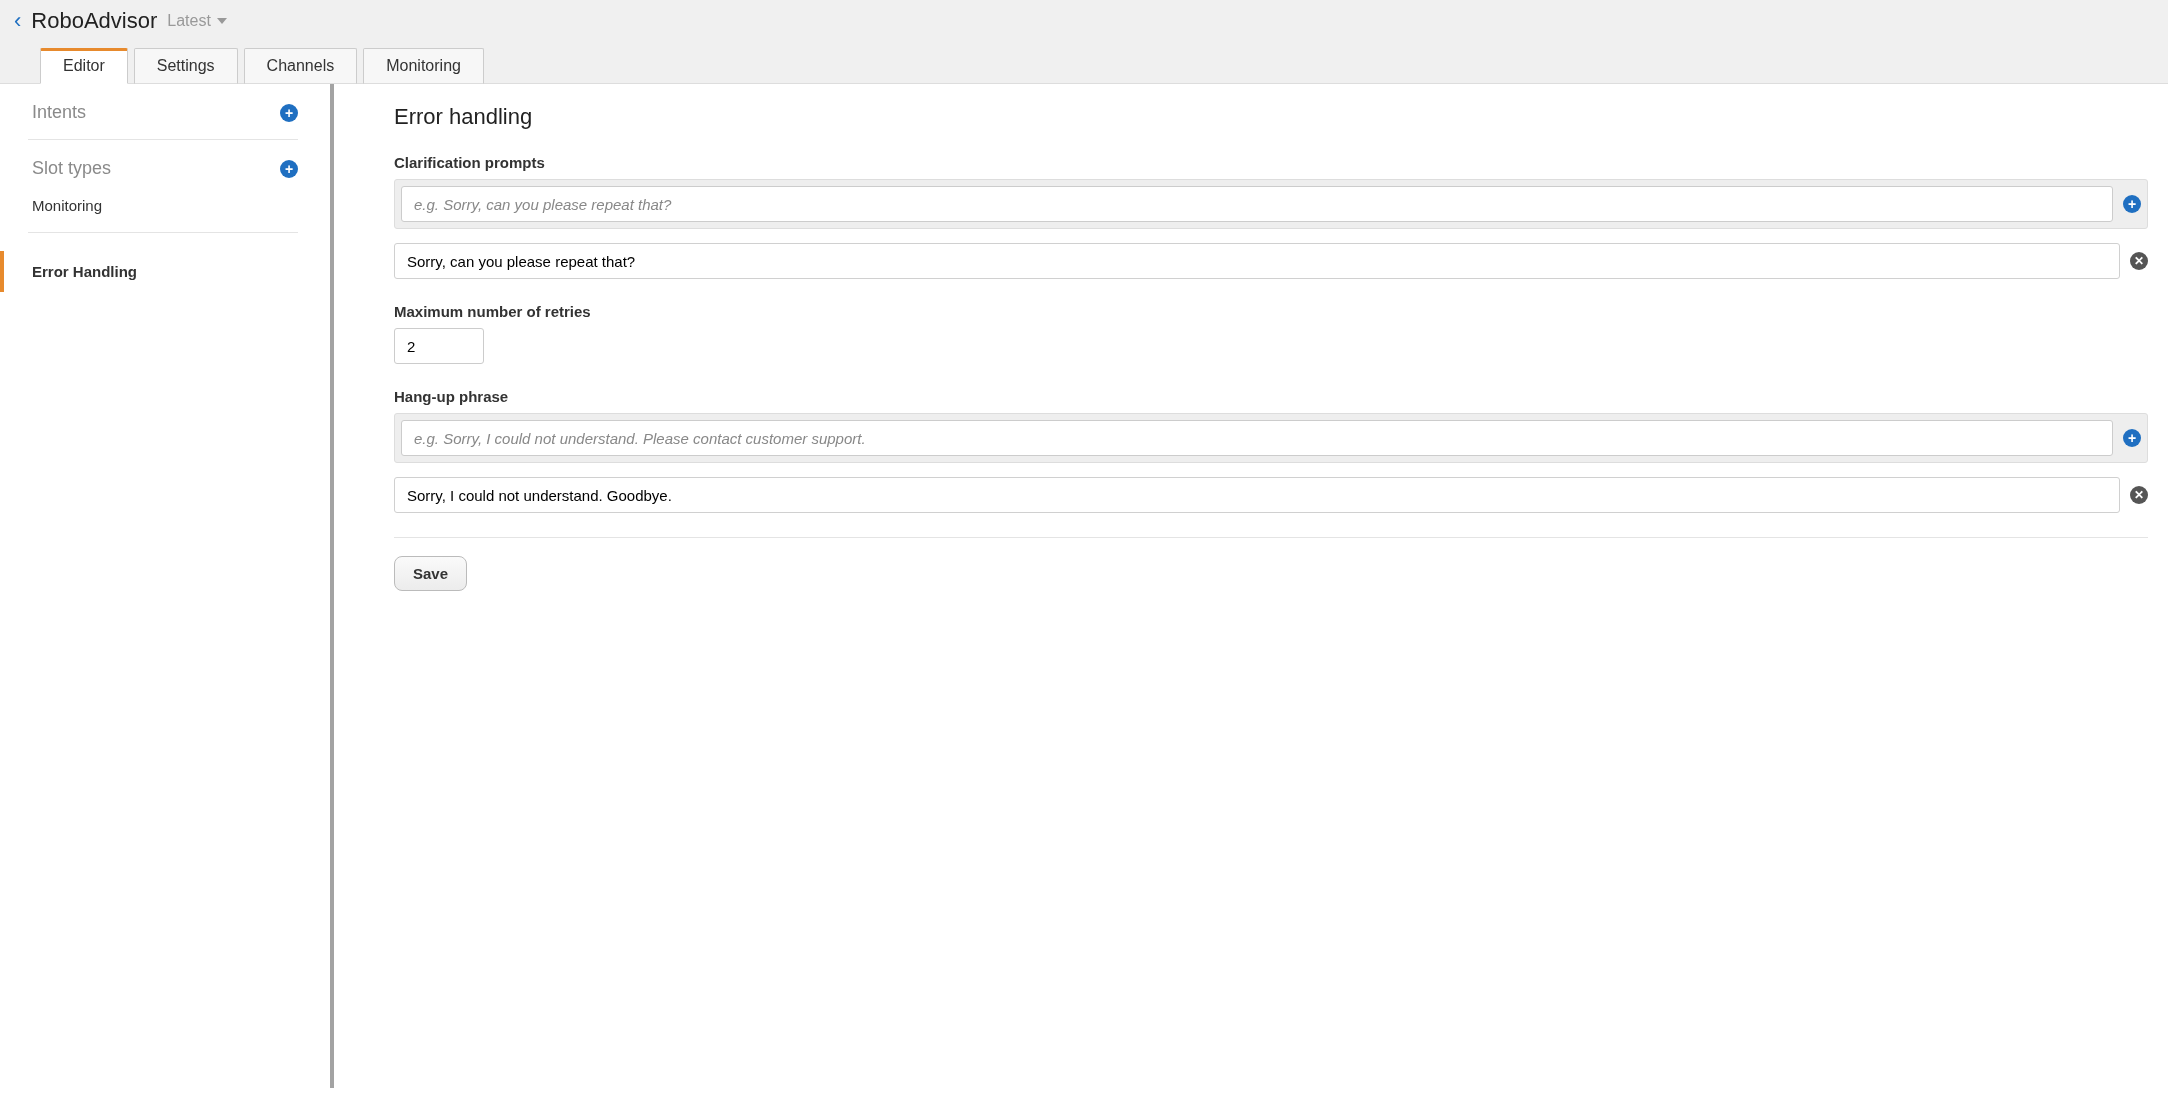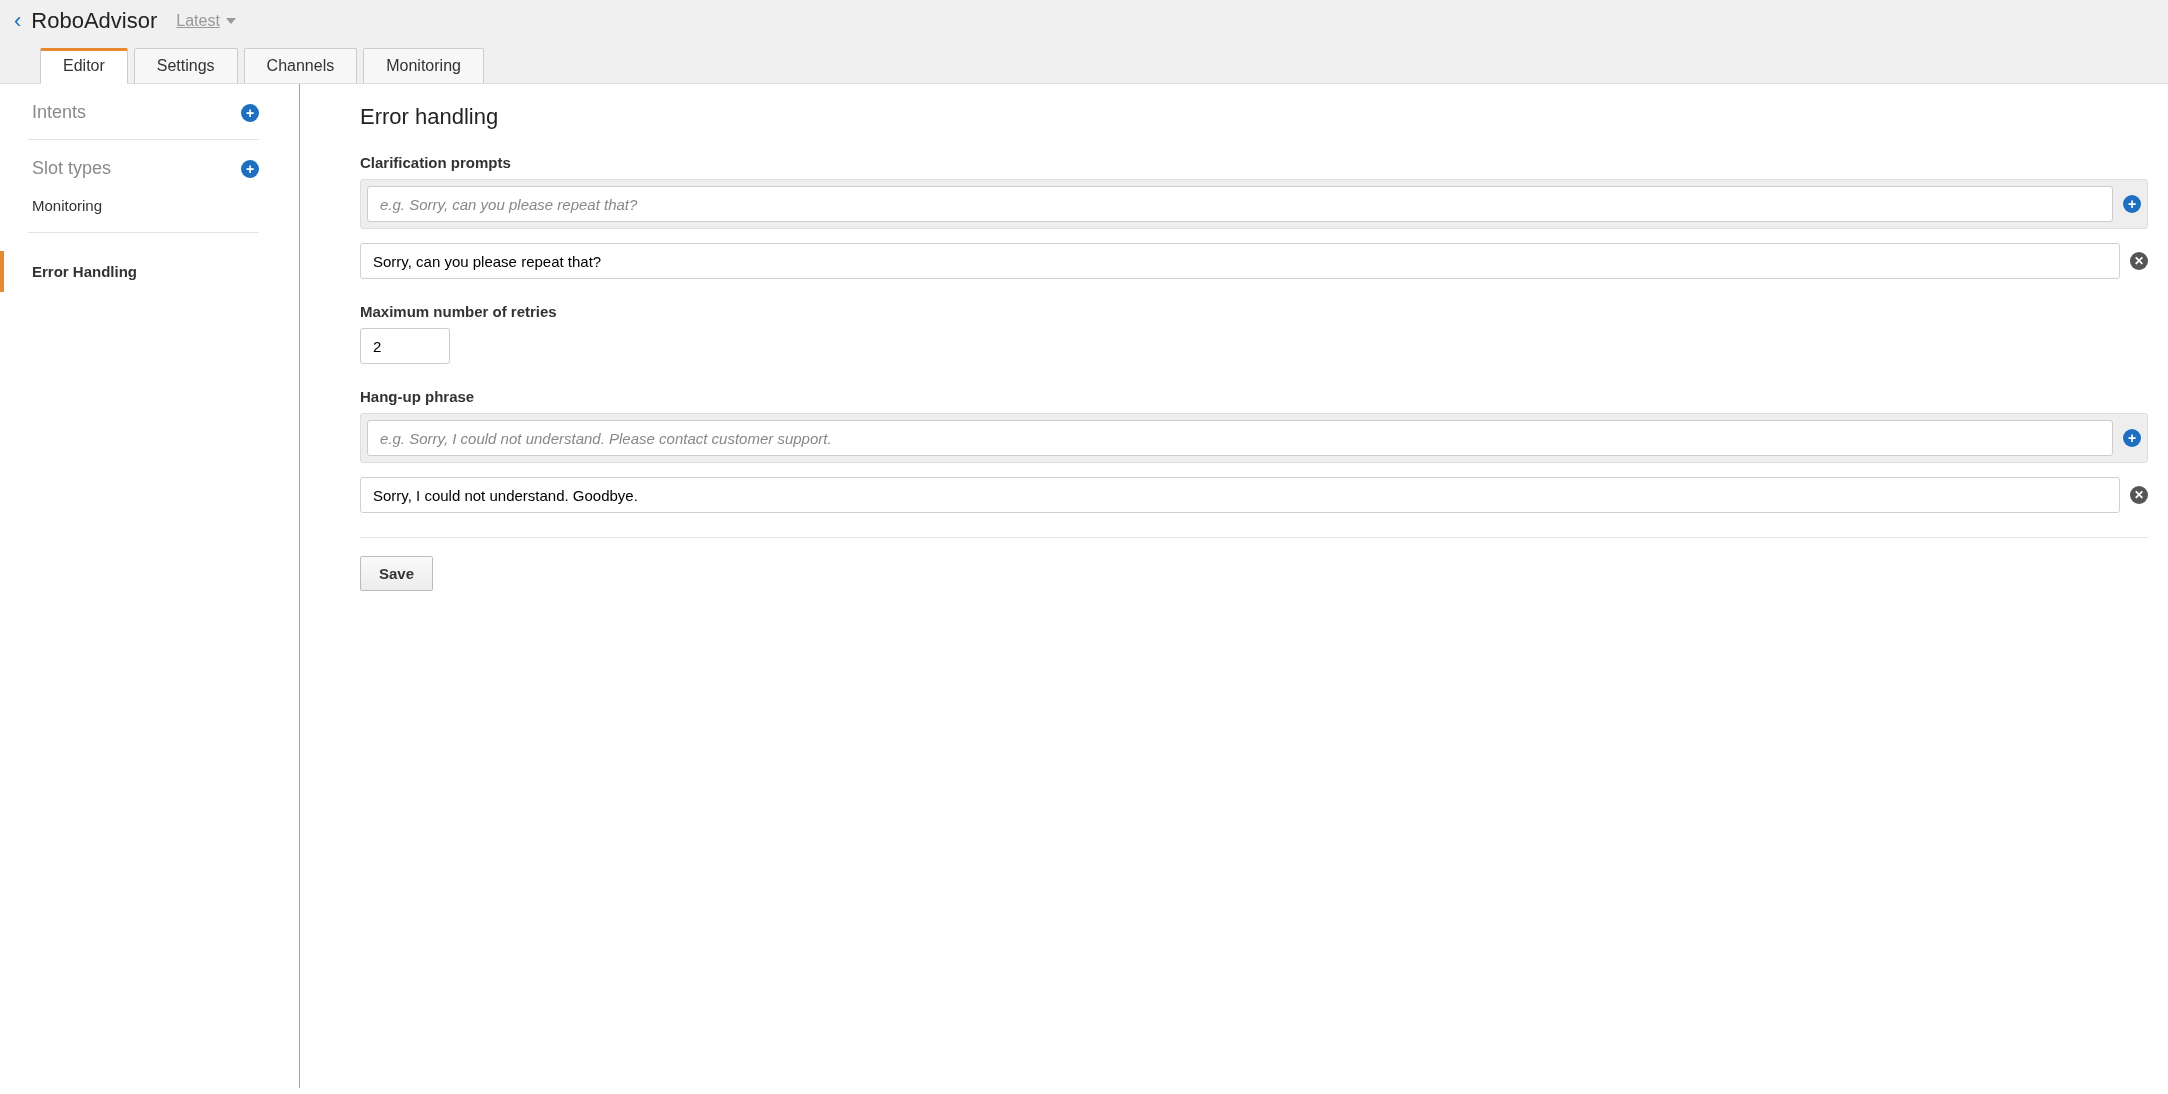--- a/index.html
+++ b/index.html
@@ -34,22 +34,21 @@
     color: #222;
     text-align: center;
   }
   .version-dd {
     display: flex;
     align-items: center;
     gap: 6px;
     color: #999;
     font-size: 16px;
     cursor: pointer;
-    margin-left: 9px;
-    text-decoration: underline;
+    margin-left: 0;
   }
   .caret-down {
     width: 0; height: 0;
     border-left: 5px solid transparent;
     border-right: 5px solid transparent;
     border-top: 6px solid #999;
   }
   .tabs {
     display: flex;
     gap: 6px;
@@ -72,23 +71,23 @@
     border-top: 3px solid #e78a2d;
     border-bottom: 1px solid #fff;
     padding-top: 6px;
     font-weight: 400;
   }
   .body {
     display: flex;
     height: calc(100% - 90px);
   }
   .sidebar {
-    width: 300px;
-    border-right: 1px solid #a3a3a3;
-    padding: 18px 12px 0 0;
+    width: 334px;
+    border-right: 4px solid #a3a3a3;
+    padding: 18px 4px 0 0;
   }
   .side-section-head {
     display: flex;
     align-items: center;
     justify-content: space-between;
     padding: 0 28px 8px 32px;
   }
   .side-section-title {
     font-size: 18px;
     color: #8a8a8a;
@@ -204,21 +203,21 @@
     margin-bottom: 24px;
   }
   .save-row {
     border-top: 1px solid #e4e4e4;
     padding-top: 18px;
     margin-top: 24px;
   }
   .save-btn {
     background: linear-gradient(#fafafa,#ececec);
     border: 1px solid #bbb;
-    border-radius: 2px;
+    border-radius: 8px;
     padding: 8px 18px;
     font-size: 15px;
     font-weight: 700;
     color: #333;
     cursor: pointer;
   }
 </style>
 </head>
 <body>
 

